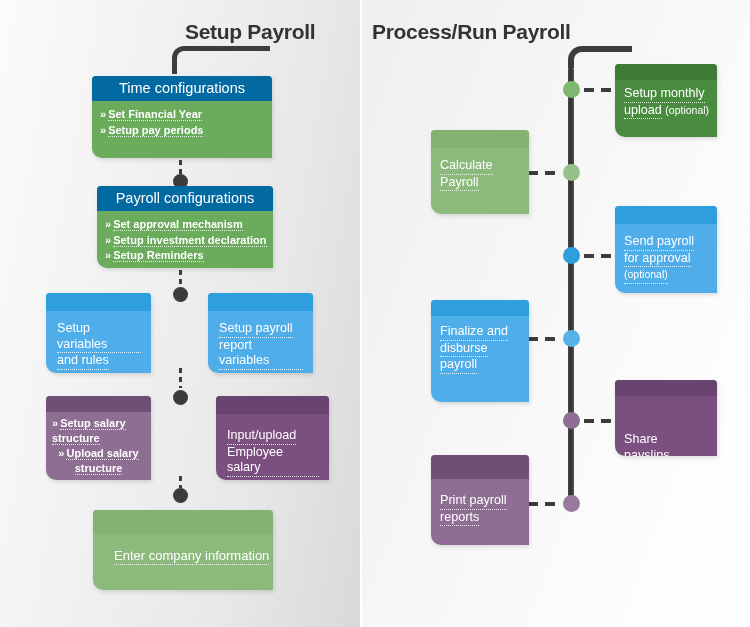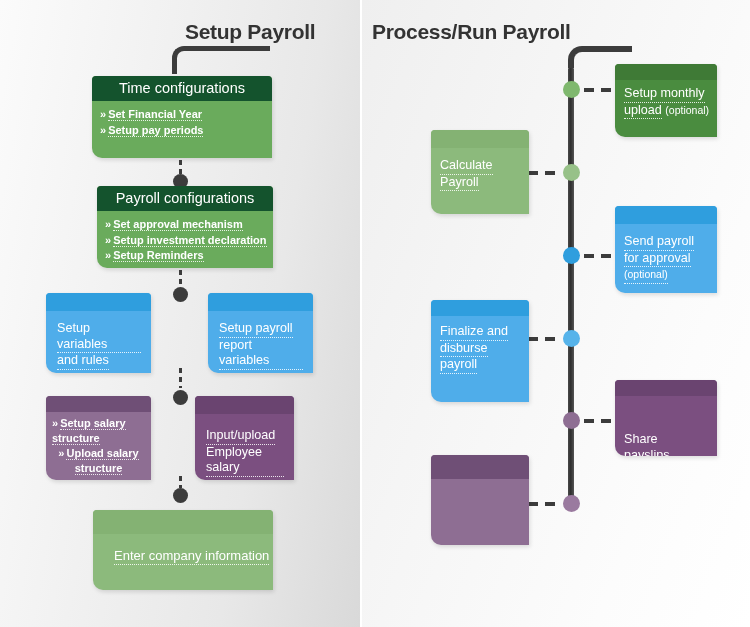--- a/index.html
+++ b/index.html
@@ -78,21 +78,21 @@
     font-size: 12.6px;
     line-height: 15.5px;
   }
   .plain-line .u { display: inline-block; }
   .opt { font-size: 10.5px; }
 
   
   .green-dark  { background: #4a8c3f; }
   .green-dark  .hdr { background: #3f7a36; }
   .green-mid   { background: #6aab5c; }
-  .green-mid   .hdr { background: #14532d; }
+  .green-mid   .hdr { background: #0369a1; }
   .green-light { background: #8cba7c; }
   .green-light .hdr { background: #84b273; }
   .blue        { background: #4fadea; }
   .blue        .hdr { background: #2f9ede; }
   .purple      { background: #8e6e93; }
   .purple      .hdr { background: #6f4f76; }
   .purple-dark { background: #7b4f80; }
   .purple-dark .hdr { background: #6a4470; }
 
   
@@ -218,21 +218,21 @@
       <div class="body" style="padding:4px 6px 6px 6px;">
         <div class="bullet-line" style="white-space:normal;">
           <span class="chev">»</span><span class="u">Setup salary structure</span>
         </div>
         <div class="bullet-line" style="white-space:normal;text-align:center;">
           <span class="chev">»</span><span class="u">Upload salary structure</span>
         </div>
       </div>
     </div>
 
-    <div class="card purple-dark" id="card-input-upload-employee-salary" style="left:195px; top:396px; width:99px; height:84px;">
+    <div class="card purple-dark" id="card-input-upload-employee-salary" style="left:216px; top:396px; width:113px; height:84px;">
       <div class="hdr" style="height:18px;"></div>
       <div class="body pad-mid" style="padding-top:14px;">
         <div class="plain-line"><span class="u">Input/upload</span></div>
         <div class="plain-line"><span class="u">Employee salary</span></div>
       </div>
     </div>
 
     <div class="stem" style="left:179px; top:476px; height:12px;"></div>
     <div class="node" style="left:173px; top:488px;"></div>
 
@@ -304,15 +304,19 @@
     <div class="body" style="padding:8px 23px 0 9px;margin-top:28px;">
       <div class="plain-line"><span class="u">Share payslips</span></div>
       <div class="plain-line"><span class="u">on email</span></div>
     </div>
   </div>
 
   <div class="tl-node n-purple-lt" style="left:563px; top:495px;"></div>
   <div class="dash" style="left:528px; top:502px; width:34px;"></div>
   <div class="card purple" id="card-print-payroll-reports" style="left:431px; top:455px; width:98px; height:90px;">
     <div class="hdr" style="height:24px;"></div>
+    <div class="body" style="padding:14px 7px 0 9px;">
+      <div class="plain-line"><span class="u">Print payroll</span></div>
+      <div class="plain-line"><span class="u">reports</span></div>
+    </div>
   </div>
 
 </div>
 
 </body></html>

